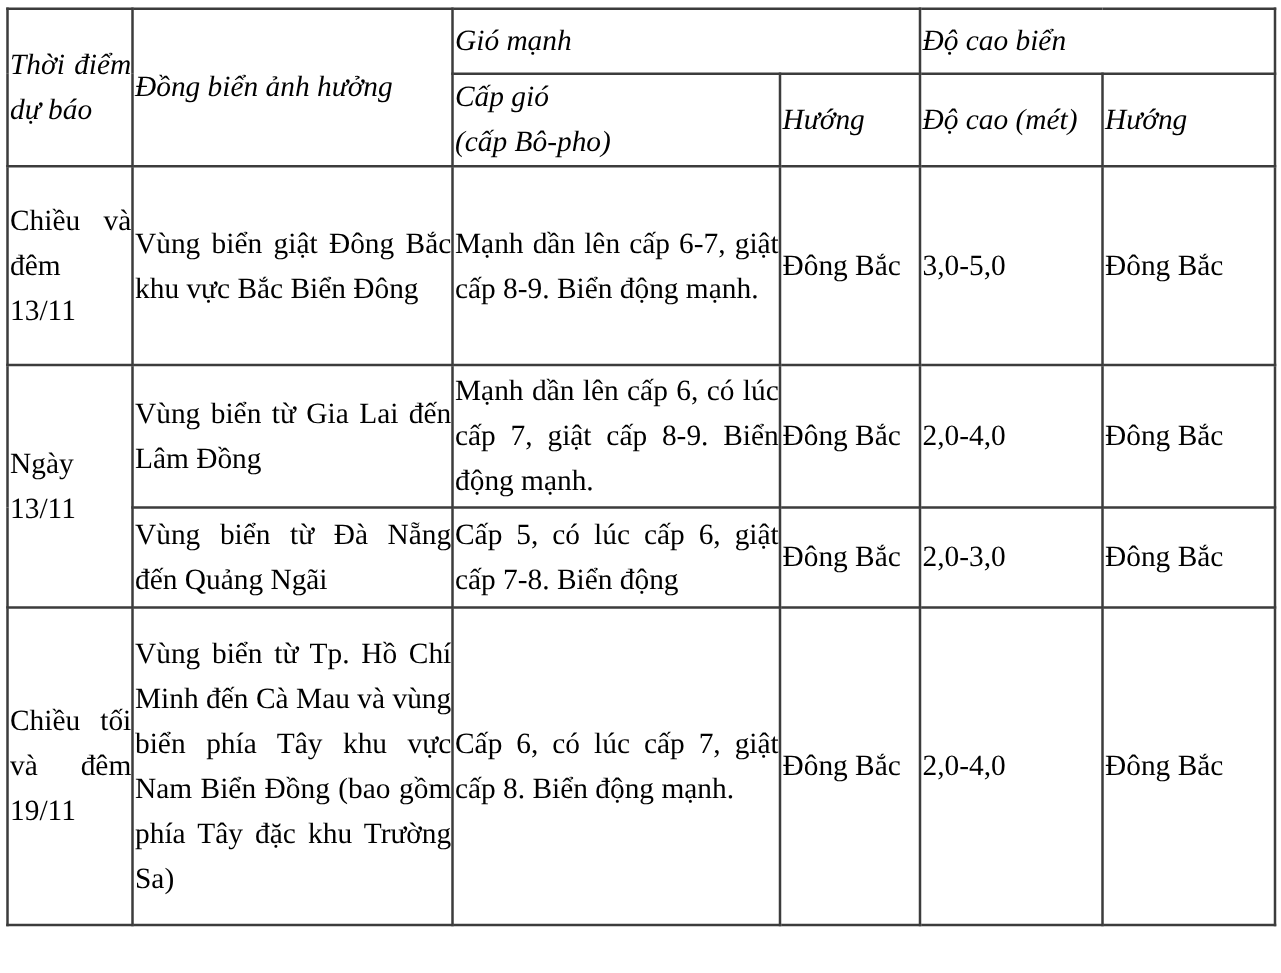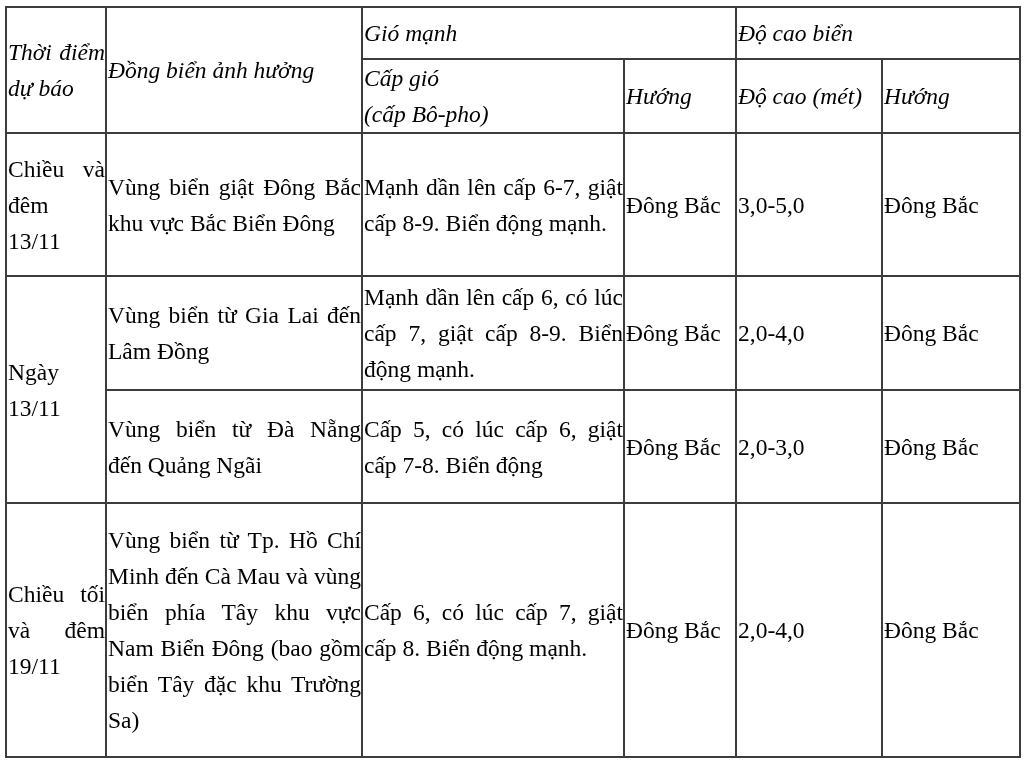--- a/index.html
+++ b/index.html
@@ -61,48 +61,48 @@
     <tr style="height:73px">
       <td class="h">
         <span>Cấp gió</span><br>
         <span>(cấp Bô-pho)</span>
       </td>
       <td class="h nowrap">Hướng</td>
       <td class="h nowrap">Độ cao (mét)</td>
       <td class="h nowrap">Hướng</td>
     </tr>
 
-    <tr style="height:143px">
+    <tr style="height:159px">
       <td>Chiều và đêm 13/11</td>
       <td>Vùng biển giật Đông Bắc khu vực Bắc Biển Đông</td>
       <td>Mạnh dần lên cấp 6-7, giật cấp 8-9. Biển động mạnh.</td>
       <td class="nowrap">Đông Bắc</td>
       <td class="nowrap">3,0-5,0</td>
       <td class="nowrap">Đông Bắc</td>
     </tr>
 
     <tr style="height:114px">
       <td rowspan="2">Ngày 13/11</td>
       <td>Vùng biển từ Gia Lai đến Lâm Đồng</td>
       <td>Mạnh dần lên cấp 6, có lúc cấp 7, giật cấp 8-9. Biển động mạnh.</td>
       <td class="nowrap">Đông Bắc</td>
       <td class="nowrap">2,0-4,0</td>
       <td class="nowrap">Đông Bắc</td>
     </tr>
 
-    <tr style="height:113px">
+    <tr style="height:80px">
       <td>Vùng biển từ Đà Nẵng đến Quảng Ngãi</td>
       <td>Cấp 5, có lúc cấp 6, giật cấp 7-8. Biển động</td>
       <td class="nowrap">Đông Bắc</td>
       <td class="nowrap">2,0-3,0</td>
       <td class="nowrap">Đông Bắc</td>
     </tr>
 
     <tr style="height:254px">
       <td>Chiều tối và đêm 19/11</td>
-      <td>Vùng biển từ Tp. Hồ Chí Minh đến Cà Mau và vùng biển phía Tây khu vực Nam Biển Đông (bao gồm biển Tây đặc khu Trường Sa)</td>
+      <td>Vùng biển từ Tp. Hồ Chí Minh đến Cà Mau và vùng biển phía Tây khu vực Nam Biển Đồng (bao gồm phía Tây đặc khu Trường Sa)</td>
       <td>Cấp 6, có lúc cấp 7, giật cấp 8. Biển động mạnh.</td>
       <td class="nowrap">Đông Bắc</td>
       <td class="nowrap">2,0-4,0</td>
       <td class="nowrap">Đông Bắc</td>
     </tr>
   </tbody>
 </table>
 
 </body></html>

